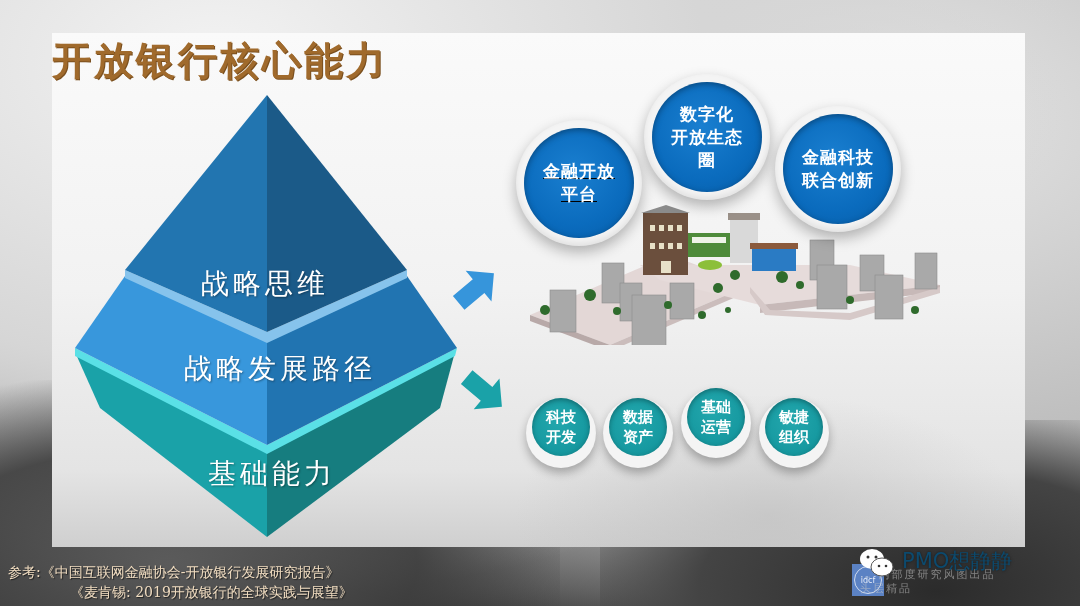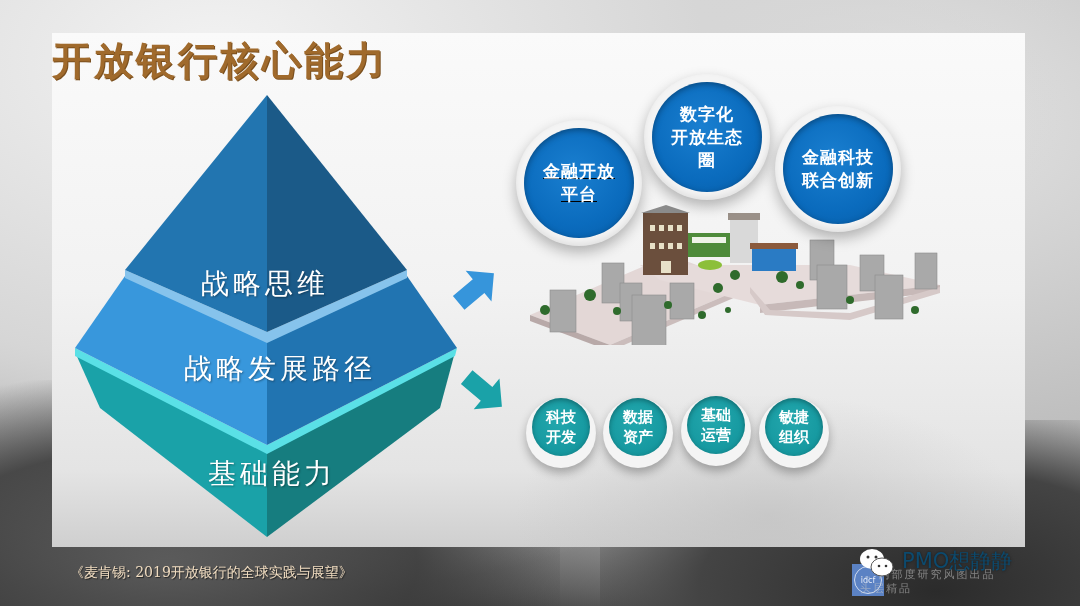--- a/index.html
+++ b/index.html
@@ -224,34 +224,35 @@
     <div>科技</div>
     <div>开发</div>
   </div>
 </div>
 <div class="circle-sm" style="left:603px; top:398px;">
   <div class="inner">
     <div>数据</div>
     <div>资产</div>
   </div>
 </div>
-<div class="circle-sm" style="left:681px; top:396px;">
+<div class="circle-sm" style="left:681px; top:388px;">
   <div class="inner">
     <div>基础</div>
     <div>运营</div>
   </div>
 </div>
 <div class="circle-sm" style="left:759px; top:398px;">
   <div class="inner">
     <div>敏捷</div>
     <div>组织</div>
   </div>
 </div>
 
 <div class="refs">
+  <div>参考:《中国互联网金融协会-开放银行发展研究报告》</div>
   <div class="line2">《麦肯锡: 2019开放银行的全球实践与展望》</div>
 </div>
 
 <div class="idcf">
   <span>idcf</span>
 </div>
 <div class="idcf-text">
   <div>… 内部度研究风图出品</div>
   <div>头层精品</div>
 </div>

